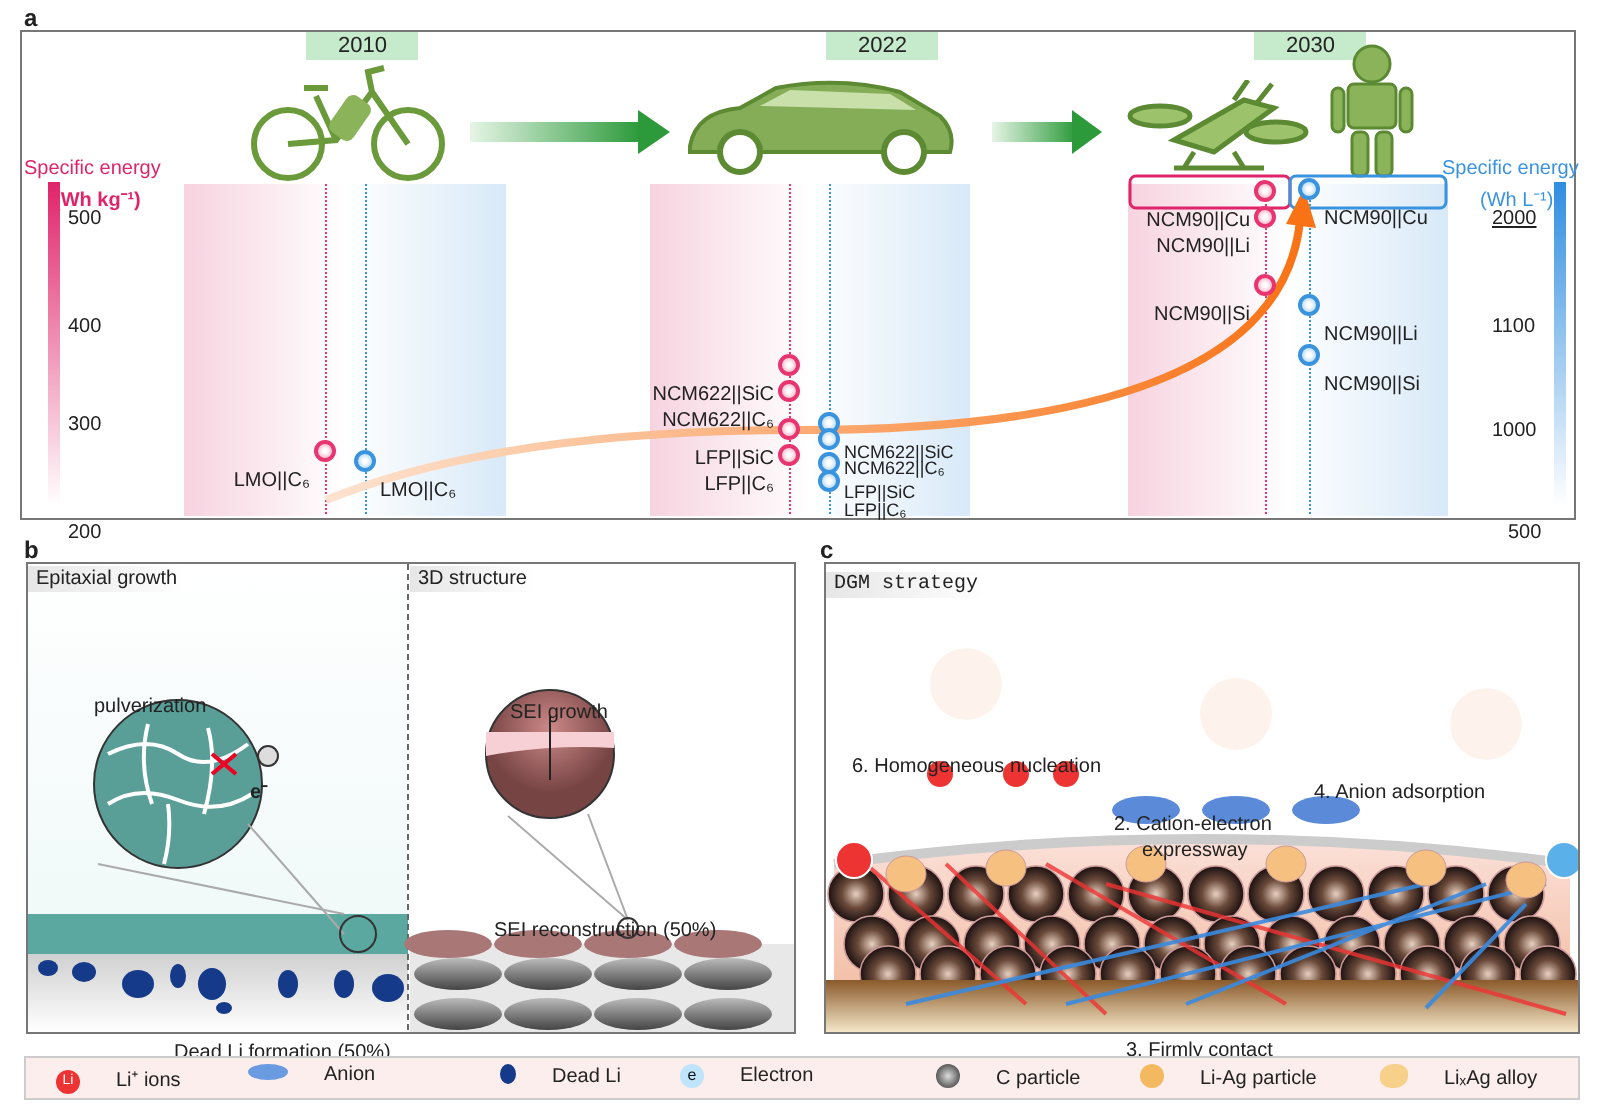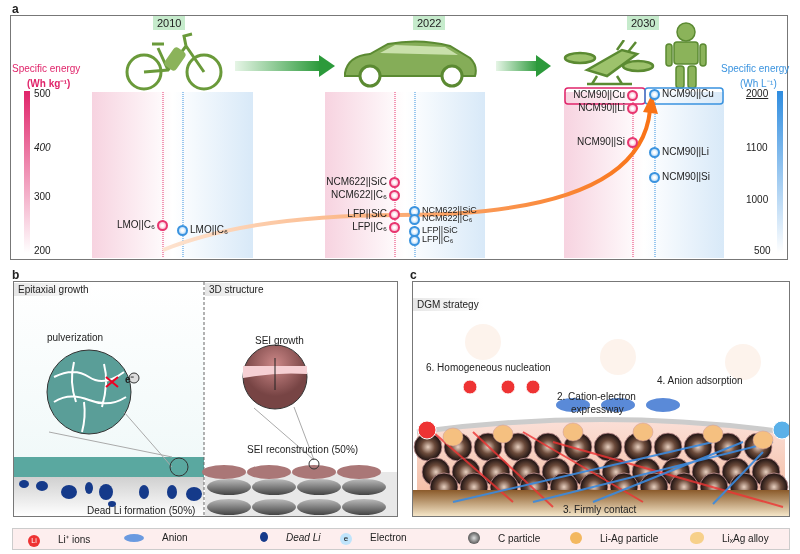--- a/index.html
+++ b/index.html
@@ -1,22 +1,22 @@
 <!DOCTYPE html>
 <html><head>
 <meta charset="utf-8">
 <style>
   html,body{margin:0;padding:0;background:#fff;}
   body{width:800px;height:554px;position:relative;overflow:hidden;font-family:"Liberation Sans",sans-serif;color:#222;}
   .abs{position:absolute;}
   .panel-letter{position:absolute;font-weight:bold;font-size:12px;}
   .frame{position:absolute;border:1px solid #777;box-sizing:border-box;}
   .tag{position:absolute;font-size:10px;padding:1px 4px;}
-  .year{position:absolute;background:#c6ebcc;font-size:11px;padding:1px 4px;text-align:right;}
-  .lbl{position:absolute;font-size:10px;white-space:nowrap;}
+  .year{position:absolute;background:#c6ebcc;font-size:11px;padding:1px 16px;text-align:right;}
+  .lbl{position:absolute;font-size:10px;white-space:nowrap;margin-top:16px;}
   .dot{position:absolute;width:11px;height:11px;border-radius:50%;box-sizing:border-box;}
   .dot.pink{border:2px solid #e8356f;background:radial-gradient(circle,#fff 20%,#f7a8c3 90%);}
   .dot.blue{border:2px solid #3a93df;background:radial-gradient(circle,#fff 20%,#a9d3f5 90%);}
   .legend-item{position:absolute;font-size:10px;white-space:nowrap;}
 </style>
 </head>
 <body>
 
 <div class="panel-letter" style="left:12px;top:2px;">a</div>
 <div class="frame" style="left:10px;top:15px;width:778px;height:245px;"></div>
@@ -76,21 +76,21 @@
       </linearGradient>
     </defs>
   <rect x="0" y="6" width="42" height="10" fill="url(#ga2)"></rect>
     <polygon points="40,0 55,11 40,22" fill="#2c9a3b"></polygon>
 </svg>
 
 <div class="lbl" style="left:12px;top:63px;color:#e0246a;font-size:10px;">Specific energy</div>
 <div class="lbl" style="left:27px;top:76px;color:#e0246a;font-weight:bold;">(Wh kg⁻¹)</div>
 <div class="abs" style="left:24px;top:91px;width:6px;height:162px;background:linear-gradient(#e0246a,#fff);"></div>
 <div class="lbl" style="left:34px;top:88px;">500</div>
-<div class="lbl" style="left:34px;top:142px;font-style:italic;">400</div>
+<div class="lbl" style="left:34px;top:142px;">400</div>
 <div class="lbl" style="left:34px;top:191px;">300</div>
 <div class="lbl" style="left:34px;top:245px;">200</div>
 
 <div class="lbl" style="left:721px;top:63px;color:#3a93df;">Specific energy</div>
 <div class="lbl" style="left:740px;top:76px;color:#3a93df;">(Wh L⁻¹)</div>
 <div class="abs" style="left:777px;top:91px;width:6px;height:162px;background:linear-gradient(#2f8de0,#fff);"></div>
 <div class="lbl" style="left:746px;top:88px;text-decoration:underline;">2000</div>
 <div class="lbl" style="left:746px;top:142px;">1100</div>
 <div class="lbl" style="left:746px;top:194px;text-align:center;">1000</div>
 <div class="lbl" style="left:754px;top:245px;">500</div>
@@ -319,29 +319,29 @@
       <ellipse cx="250" cy="123" rx="17" ry="7"></ellipse>
   </g>
   <g fill="#e33" stroke="#fff" stroke-width="1">
     <circle cx="57" cy="105" r="7"></circle>
       <circle cx="95" cy="105" r="7"></circle>
       <circle cx="120" cy="105" r="7"></circle>
   </g>
   <circle cx="14" cy="148" r="9" fill="#e33" stroke="#fff" stroke-width="1"></circle>
   <circle cx="369" cy="148" r="9" fill="#5ab0e8" stroke="#fff" stroke-width="1"></circle>
 </svg>
-<div class="tag" style="left:413px;top:298px;background:linear-gradient(90deg,#e6e6e6,#fff);">DGM strategy</div>
+<div class="tag" style="left:413px;top:286px;background:linear-gradient(90deg,#e6e6e6,#fff);font-family:Liberation Mono, monospace;">DGM strategy</div>
 <div class="lbl" style="left:426px;top:362px;">6. Homogeneous nucleation</div>
 <div class="lbl" style="left:557px;top:391px;">2. Cation-electron</div>
 <div class="lbl" style="left:571px;top:404px;">expressway</div>
 <div class="lbl" style="left:563px;top:504px;">3. Firmly contact</div>
 <div class="lbl" style="left:657px;top:375px;">4. Anion adsorption</div>
 
 <div class="abs" style="left:12px;top:528px;width:778px;height:22px;background:#fdeeee;border:1px solid #ccc;box-sizing:border-box;"></div>
 <div id="legend">
     <div class="legend-item" style="left: 28px; top: 532px;"><span style="margin-right: 18px; vertical-align: middle;"><span style="display:inline-block;width:12px;height:12px;border-radius:50%;background:#e33;color:#fff;font-size:7px;text-align:center;line-height:12px;">Li</span></span><span>Li⁺ ions</span></div>
     <div class="legend-item" style="left: 124px; top: 532px;"><span style="margin-right: 18px; vertical-align: middle;"><span style="display:inline-block;width:20px;height:8px;border-radius:50%;background:#6a9ae0;"></span></span><span>Anion</span></div>
-    <div class="legend-item" style="left: 260px; top: 532px; font-style: italic;"><span style="margin-right: 18px; vertical-align: middle;"><span style="display:inline-block;width:8px;height:10px;border-radius:50%;background:#153a8a;"></span></span><span>Dead Li</span></div>
+    <div class="legend-item" style="left: 250px; top: 532px;"><span style="margin-right: 18px; vertical-align: middle;"><span style="display:inline-block;width:8px;height:10px;border-radius:50%;background:#153a8a;"></span></span><span>Dead Li</span></div>
     <div class="legend-item" style="left: 340px; top: 532px;"><span style="margin-right: 18px; vertical-align: middle;"><span style="display:inline-block;width:12px;height:12px;border-radius:50%;background:#bfe4fb;color:#111;font-size:8px;text-align:center;line-height:12px;">e</span></span><span>Electron</span></div>
     <div class="legend-item" style="left: 468px; top: 532px;"><span style="margin-right: 18px; vertical-align: middle;"><span style="display:inline-block;width:12px;height:12px;border-radius:50%;background:radial-gradient(#ddd,#222);"></span></span><span>C particle</span></div>
     <div class="legend-item" style="left: 570px; top: 532px;"><span style="margin-right: 18px; vertical-align: middle;"><span style="display:inline-block;width:12px;height:12px;border-radius:50%;background:#f3b860;"></span></span><span>Li-Ag particle</span></div>
     <div class="legend-item" style="left: 690px; top: 532px;"><span style="margin-right: 18px; vertical-align: middle;"><span style="display:inline-block;width:14px;height:12px;border-radius:50% 40%;background:#f7d08a;"></span></span><span>LiₓAg alloy</span></div>
   </div>
 
 </body></html>

